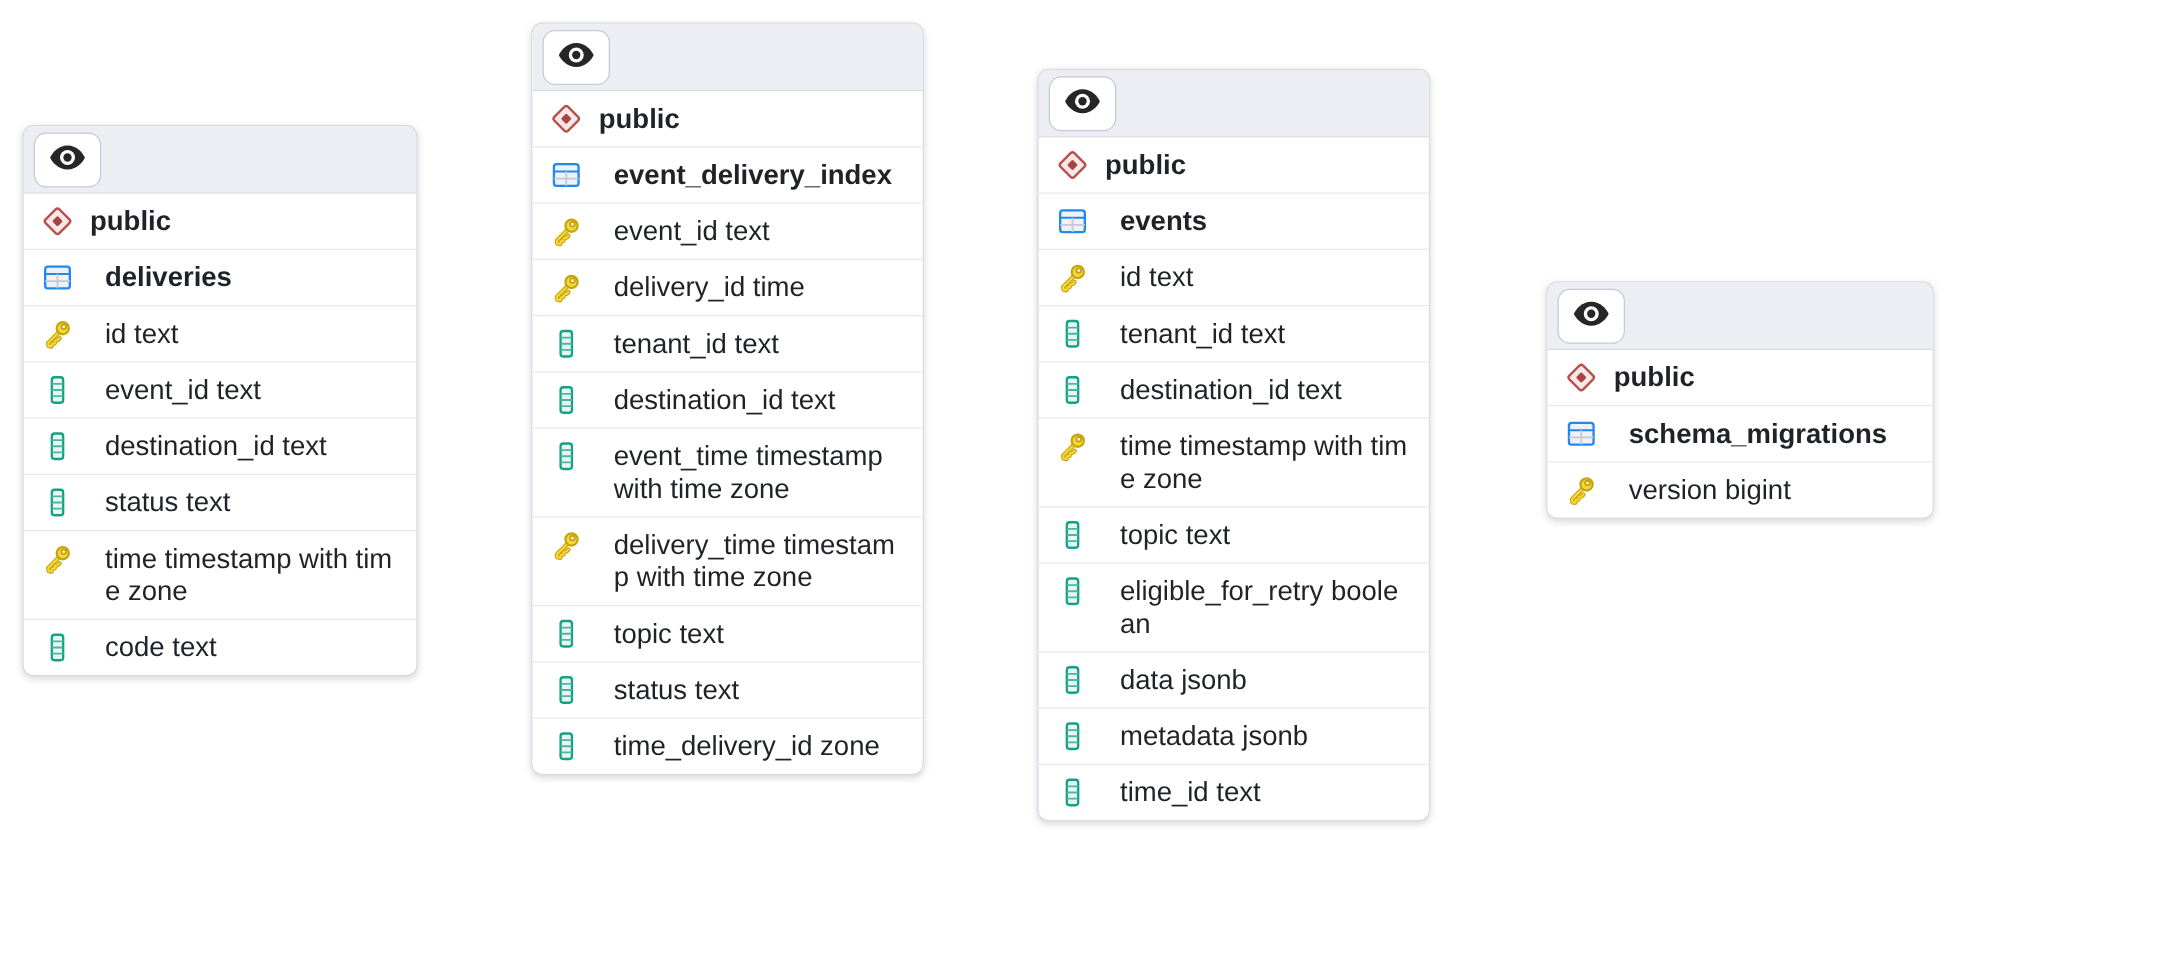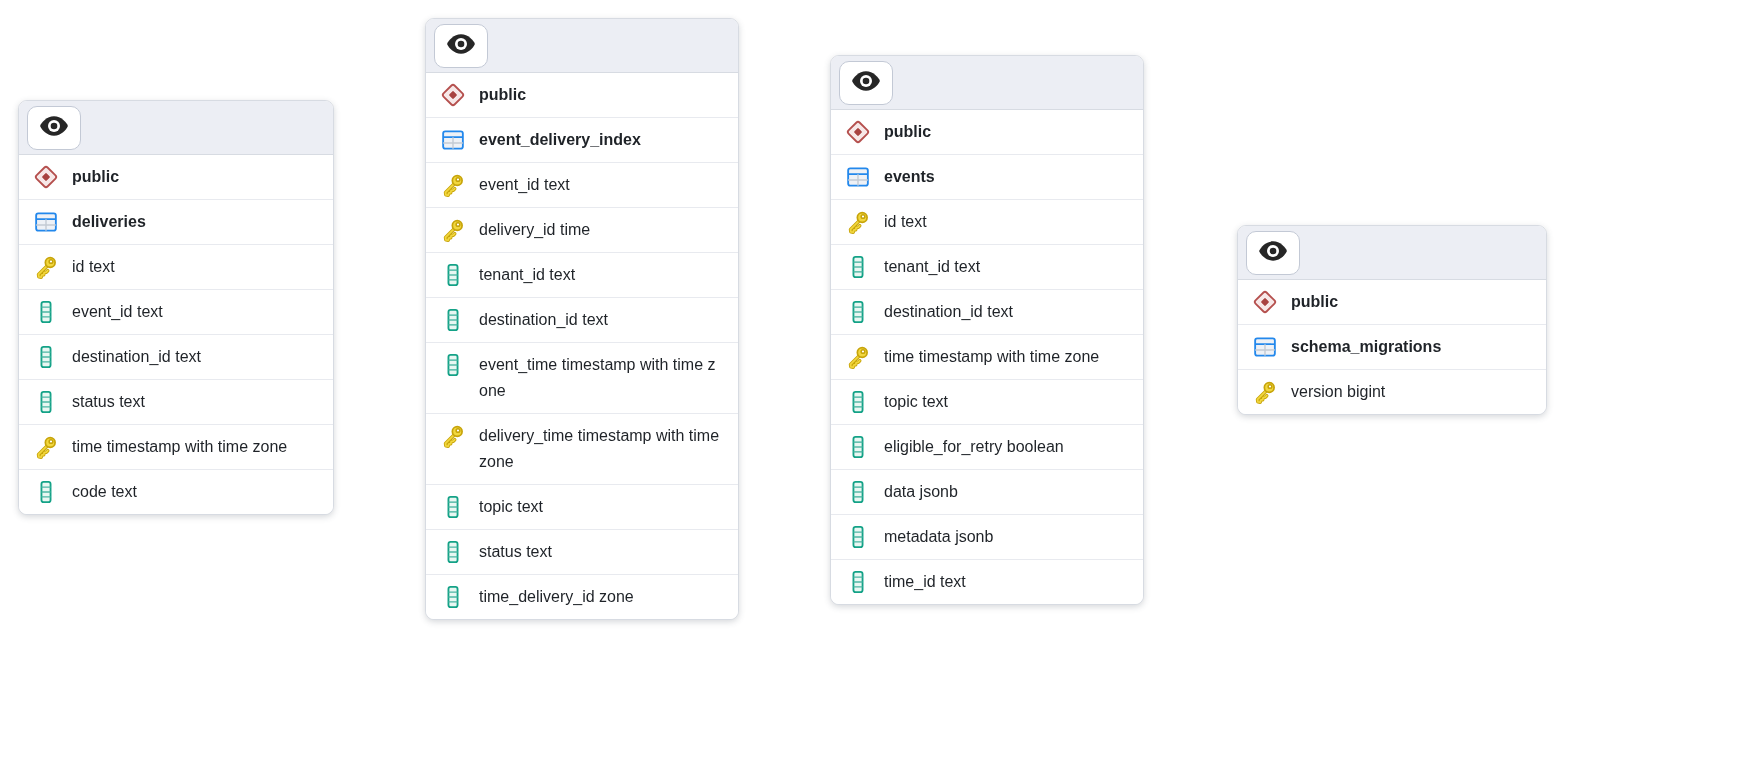--- a/index.html
+++ b/index.html
@@ -39,32 +39,32 @@
     justify-content: center;
     cursor: pointer;
     padding: 0;
   }
   .row {
     display: flex;
     align-items: flex-start;
     padding: 9px 16px 9px 14px;
     background: #ffffff;
   }
-  .row + .row { border-top: 1px solid #e8eaef; }
+  .row + .row { border-top: 1px solid #e8eaef; gap: 12px; }
   .row .icon {
     width: 26px;
     height: 26px;
     flex: 0 0 26px;
     display: flex;
     align-items: center;
     justify-content: center;
     margin-right: 13px;
   }
   .row .label {
-    font-size: 16px;
+    font-size: 22px;
     line-height: 26px;
     color: #1f2328;
     word-break: break-all;
     min-width: 0;
   }
   .row .label.bold { font-weight: 700; }
 </style>
 </head>
 <body>
 

